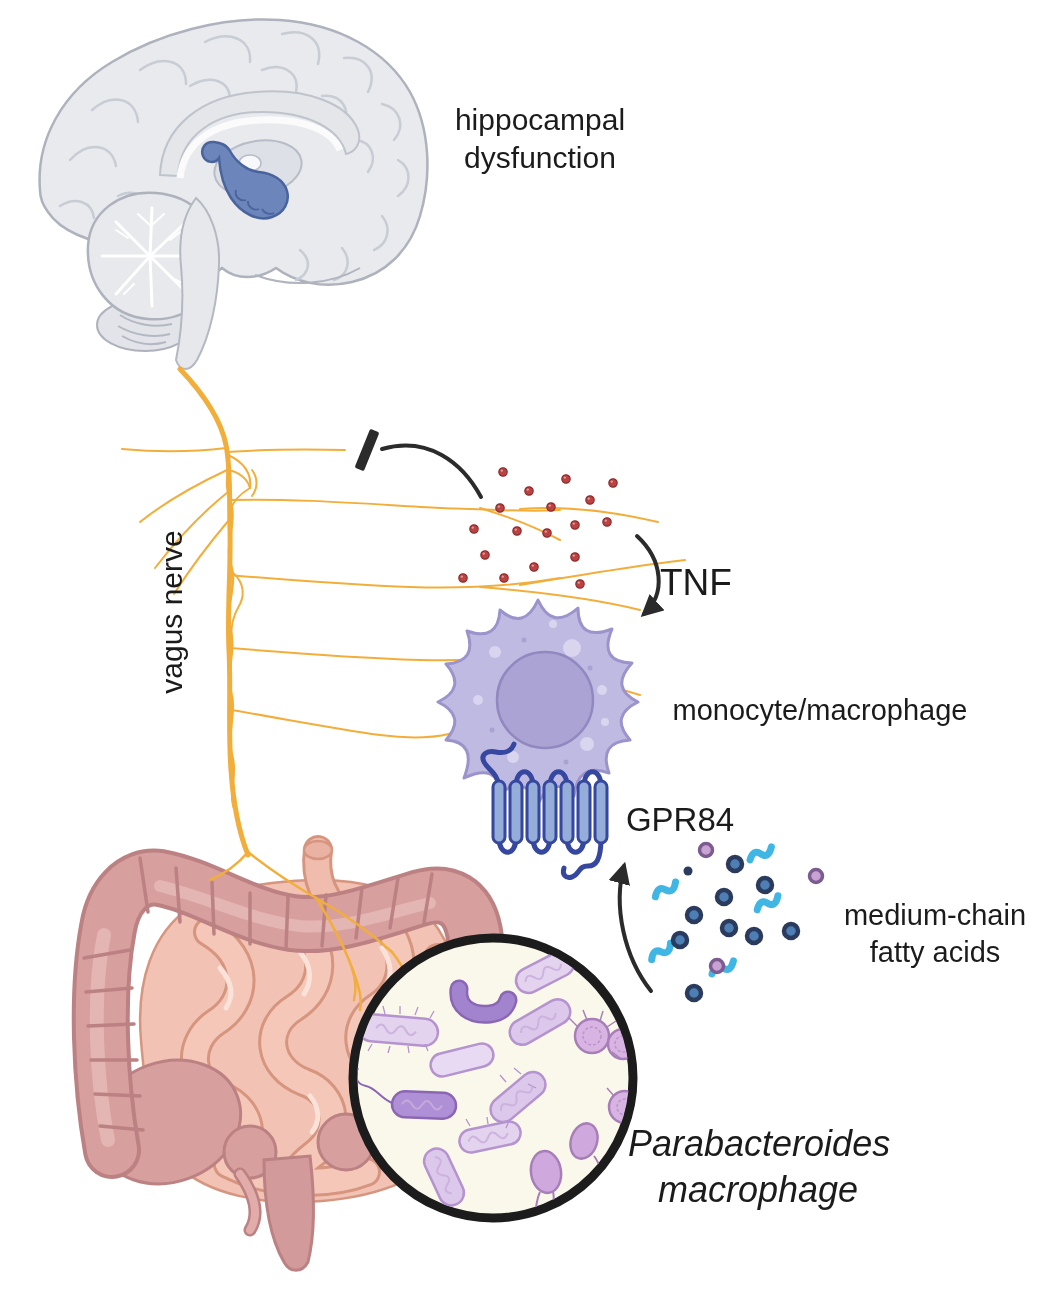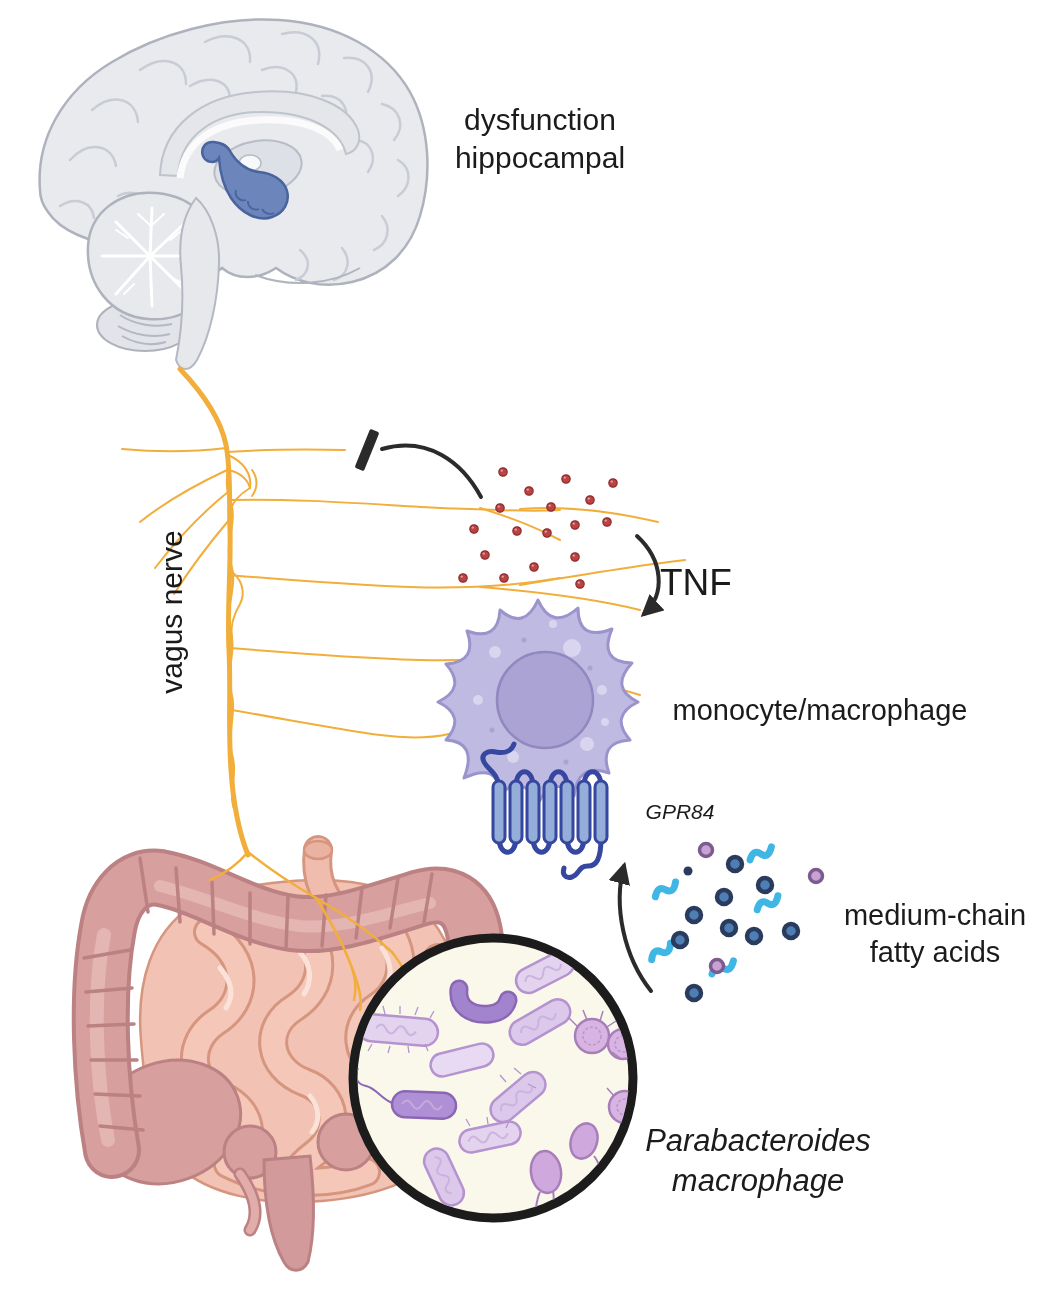--- a/index.html
+++ b/index.html
@@ -5,23 +5,23 @@
   html,body{margin:0;padding:0;background:#ffffff;}
   .canvas{position:relative;width:1044px;height:1296px;background:#ffffff;overflow:hidden;
           font-family:"Liberation Sans",sans-serif;color:#1b1b1b;}
   .art{position:absolute;left:0;top:0;}
   .lbl{position:absolute;text-align:center;color:#1b1b1b;line-height:1.28;}
   .lbl span{display:block;}
   .lbl-brain{left:410px;top:101px;width:260px;font-size:30px;}
   .lbl-il1b{left:350px;top:387px;width:150px;font-size:31px;}
   .lbl-tnf{left:660px;top:559px;width:95px;font-size:37px;text-align:left;}
   .lbl-mono{left:660px;top:692px;width:320px;font-size:29px;}
-  .lbl-gpr{left:615px;top:799px;width:130px;font-size:21px;font-style:italic;}
+  .lbl-gpr{left:615px;top:799px;width:130px;font-size:33px;}
   .lbl-mcfa{left:810px;top:897px;width:250px;font-size:29px;}
-  .lbl-species{left:628px;top:1121px;width:260px;font-size:31px;font-style:italic;}
+  .lbl-species{left:628px;top:1121px;width:260px;font-size:36px;font-style:italic;}
   .lbl-vagus{left:70px;top:595px;width:200px;height:34px;font-size:30px;
              transform:rotate(-90deg);transform-origin:center;}
 </style>
 </head>
 <body>
 
 <div class="canvas">
 
 <svg class="art" width="1044" height="1296" viewBox="0 0 1044 1296" xmlns="http://www.w3.org/2000/svg">
   <defs>
@@ -397,22 +397,22 @@
         <use href="#ndot" x="680" y="940"></use>
         <use href="#ndot" x="694" y="993"></use>
     <use href="#sdot" x="688" y="871"></use>
     <use href="#pdot" x="706" y="850"></use>
         <use href="#pdot" x="816" y="876"></use>
         <use href="#pdot" x="717" y="966"></use>
   </g>
 </svg>
 
 <div class="lbl lbl-brain">
+  <span>hippocampal</span>
   <span>dysfunction</span>
-  <span>hippocampal</span>
 </div>
 
 
 <div class="lbl lbl-tnf">TNF</div>
 
 <div class="lbl lbl-mono">monocyte/macrophage</div>
 
 <div class="lbl lbl-gpr">GPR84</div>
 
 <div class="lbl lbl-mcfa">

